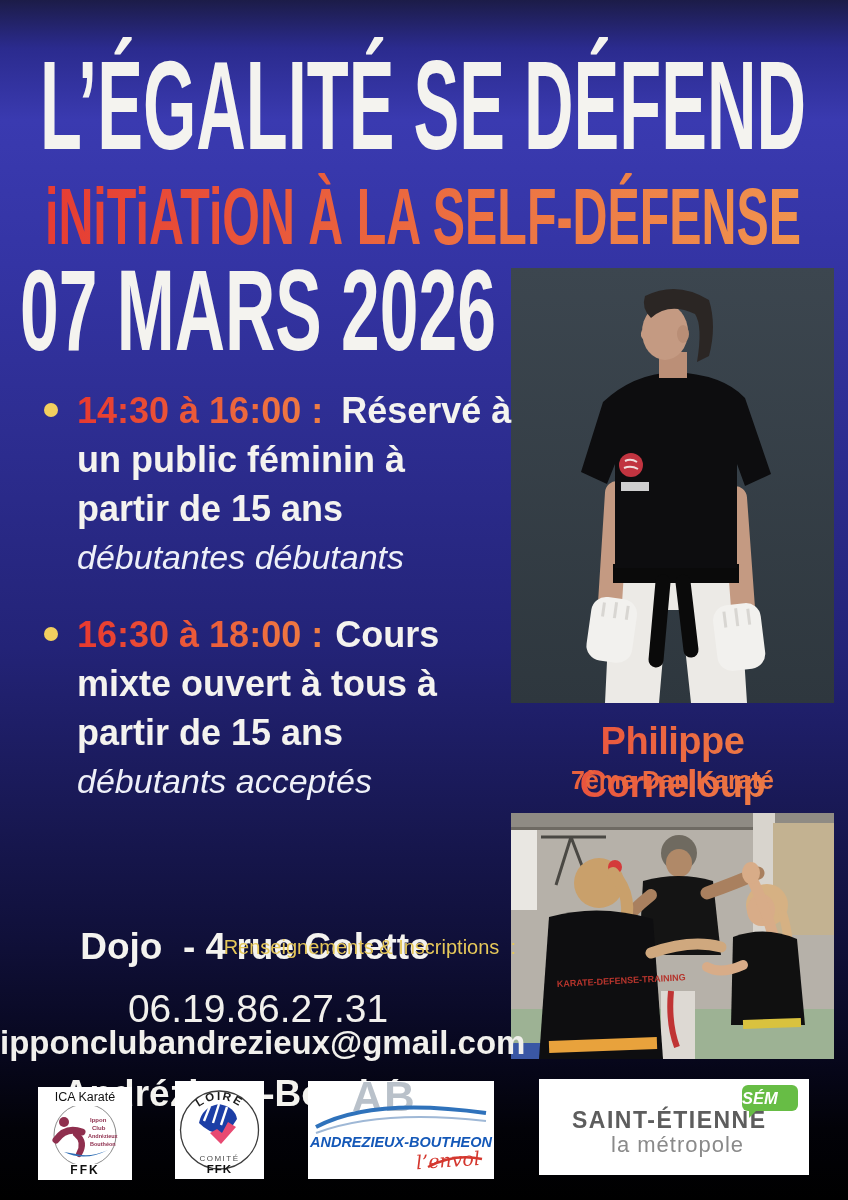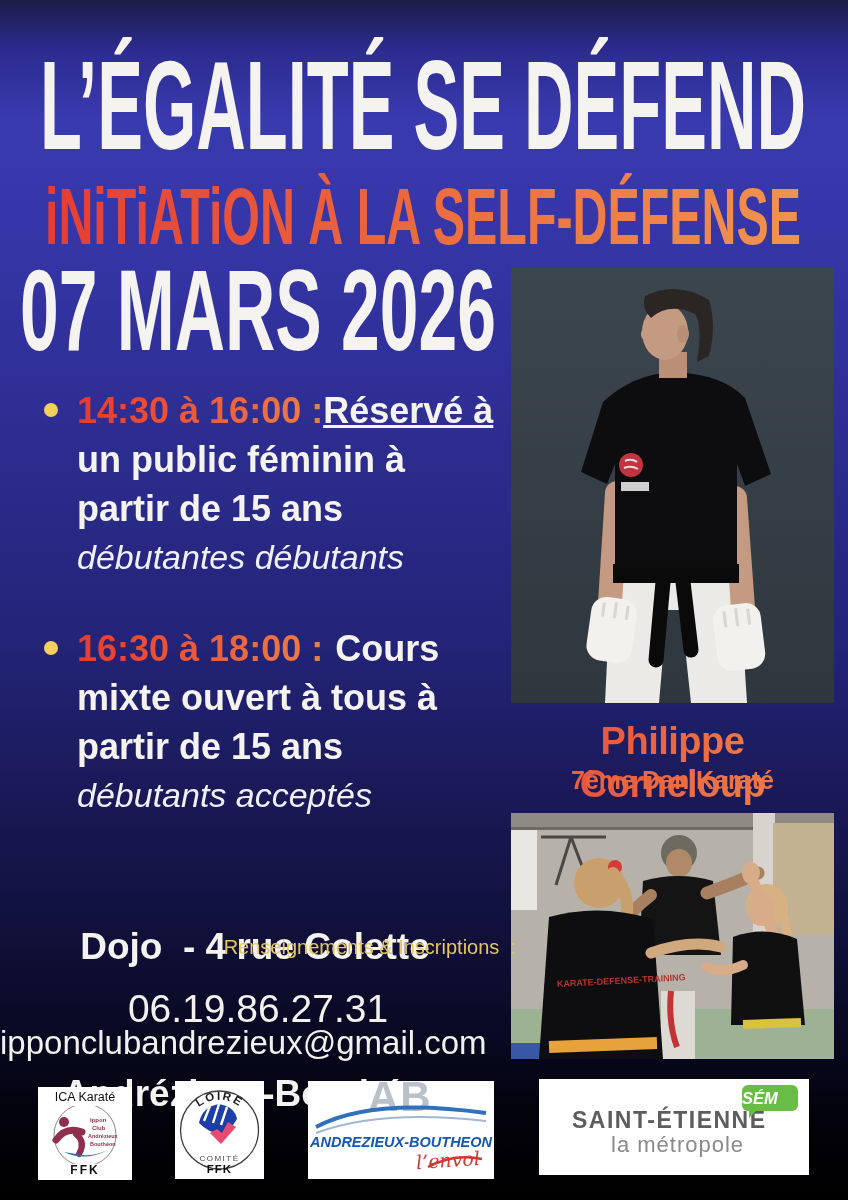--- a/index.html
+++ b/index.html
@@ -10,37 +10,37 @@
       #1c1c48 0%,#2b2b8e 4%,#3a3ab0 10%,#3434a4 22%,#2c2c8e 38%,
       #232377 54%,#181853 68%,#10103a 78%,#080820 87%,#020208 94%,#000 100%);
   }
   .hsvg{position:absolute;overflow:visible;}
   #title-svg{left:40px;top:27px;}
   #subtitle-svg{left:45px;top:170px;}
   #date-svg{left:20px;top:256px;}
 
   .bullet{position:absolute;left:44px;display:flex;align-items:flex-start;}
   #bullet1{top:386px;}
-  #bullet2{top:624px;}
+  #bullet2{top:610px;}
   .dot{width:14px;height:14px;border-radius:50%;background:#f2cf5f;margin-top:17px;flex:none;}
   .b-body{margin-left:19px;font-size:36px;font-weight:700;color:#f4f3ef;line-height:49px;white-space:nowrap;}
   .time{background:linear-gradient(90deg,#e8392f,#ef7e44);-webkit-background-clip:text;background-clip:text;color:transparent;-webkit-text-fill-color:transparent;}
-  .gap2{text-decoration:underline;}
+  .gap2{margin-left:18px;}
   .gap1{margin-left:12px;}
   .b-note{font-style:italic;font-weight:400;font-size:34px;color:#eef0f8;}
 
   .venue{position:absolute;left:0;top:824px;width:510px;text-align:center;
     font-size:37px;font-weight:700;line-height:49px;color:#f4f3ef;white-space:pre-wrap;}
 
   .contact-label{position:absolute;left:0;top:936px;width:516px;text-align:right;
     font-size:20px;color:#e6c85a;white-space:pre-wrap;}
   .contact-phone{position:absolute;left:0;top:987px;width:516px;text-align:center;
     font-size:39px;color:#f1f0ec;}
   .contact-email{position:absolute;left:0;top:1024px;width:516px;
-    font-size:33px;color:#f1f0ec;}
+    font-size:33px;color:#f1f0ec;font-weight:bold;}
 
   .photo{position:absolute;overflow:hidden;}
   #photo1{left:511px;top:268px;width:323px;height:435px;}
   #photo2{left:511px;top:813px;width:323px;height:246px;}
 
   .inst-name{position:absolute;left:511px;top:720px;width:323px;text-align:center;
     font-size:38px;font-weight:700;letter-spacing:-0.5px;
     background:linear-gradient(90deg,#e8453a,#ef8a49);-webkit-background-clip:text;background-clip:text;color:transparent;-webkit-text-fill-color:transparent;}
   .inst-rank{position:absolute;left:511px;top:766px;width:323px;text-align:center;
     font-size:25px;font-weight:700;
@@ -48,21 +48,21 @@
 
   .logo{position:absolute;background:#fff;}
   #logo-ica{left:38px;top:1087px;width:94px;height:93px;}
   #logo-loire{left:175px;top:1081px;width:89px;height:98px;}
   #logo-ab{left:308px;top:1081px;width:186px;height:98px;}
   #logo-sem{left:539px;top:1079px;width:270px;height:96px;}
 
   .ica-title{position:absolute;left:0;top:3px;width:94px;text-align:center;font-size:12.5px;font-weight:400;color:#101010;}
   .ica-ffk{position:absolute;left:0;bottom:3px;width:94px;text-align:center;font-size:12px;font-weight:700;letter-spacing:2px;color:#101010;}
 
-  .ab-gray{position:absolute;left:60px;top:-8px;font-size:42px;font-weight:700;letter-spacing:2px;color:#b9c1ca;}
+  .ab-gray{position:absolute;left:44px;top:-8px;font-size:42px;font-weight:700;letter-spacing:2px;color:#b9c1ca;}
   .ab-city{position:absolute;left:0;top:53px;width:186px;text-align:center;font-size:14.5px;font-weight:700;font-style:italic;color:#1458b8;}
   .ab-slogan{position:absolute;right:14px;top:68px;font-size:19px;font-style:italic;color:#d4372e;font-family:"DejaVu Serif",serif;transform:rotate(-4deg);}
 
   .sem-name{position:absolute;left:33px;top:28px;font-size:23px;font-weight:700;letter-spacing:1.5px;color:#5d5d5d;}
   .sem-sub{position:absolute;left:72px;top:53px;font-size:22px;font-weight:400;letter-spacing:1px;color:#8a8a8a;}
   .sem-badge{position:absolute;left:203px;top:6px;width:56px;height:26px;border-radius:6px;background:#67bd45;
     color:#fff;font-size:16.5px;font-weight:700;font-style:italic;line-height:26px;}
   .sem-tail{position:absolute;left:210px;top:30px;width:0;height:0;border-left:9px solid #67bd45;border-bottom:9px solid transparent;}
 </style>
 </head>

